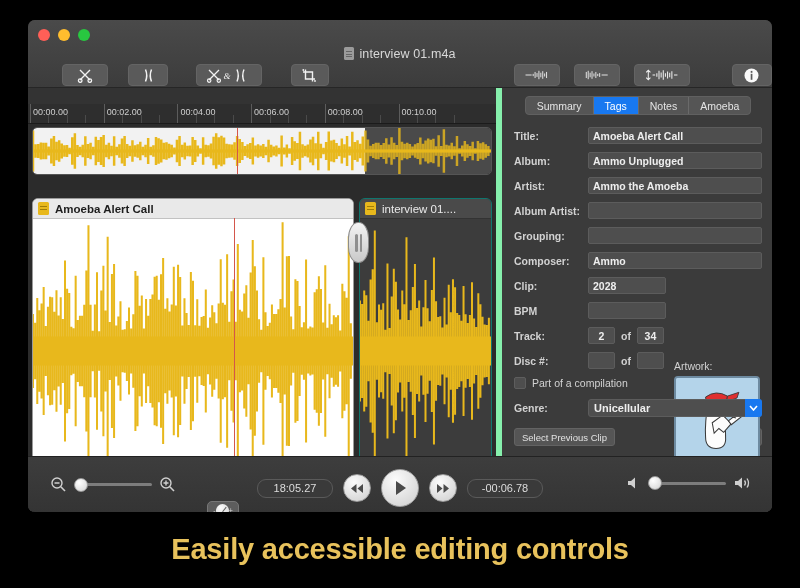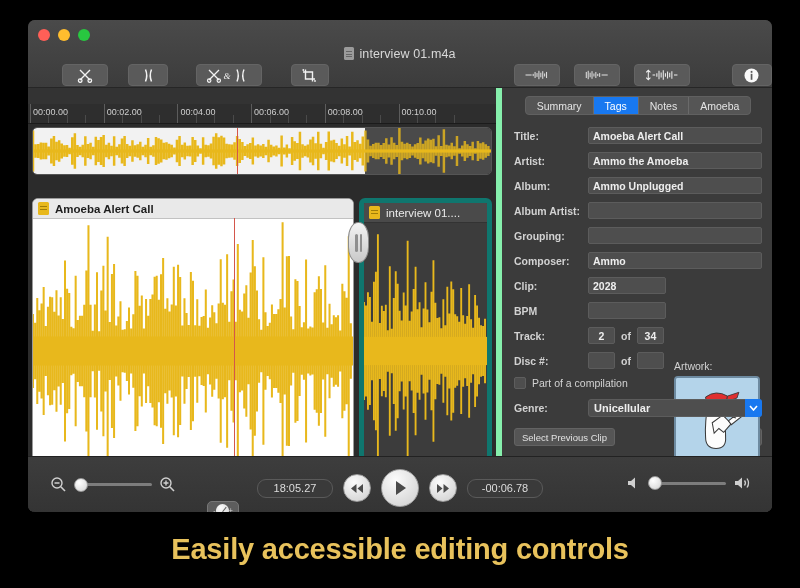--- a/index.html
+++ b/index.html
@@ -73,21 +73,21 @@
     border:1px solid #555;
   }
   .ov-sel { position:absolute; left:0; top:0; bottom:0; width:72.5%; background:#f2f2f2; border-radius:4px 0 0 4px;}
   .ov-unsel { position:absolute; right:0; top:0; bottom:0; left:72.5%; background:#4a4a4a; }
   .ov-playhead { position:absolute; top:0; bottom:0; width:1.4px; background:#d4564b; left:44.5%; }
 
   
   .cliparea { position:absolute; left:4px; right:4px; top:94px; bottom:28px; }
   .clip { position:absolute; top:0; bottom:0; border-radius:6px; overflow:hidden; }
   .clip.sel { left:0; width:322px; background:#fff; border:1px solid #9a9a9a; }
-  .clip.unsel { left:327px; right:0; background:#3c3c3c; border:5px solid #0f766e; }
+  .clip.unsel { left:327px; right:0; background:#3c3c3c; border:1px solid #0f766e; }
 
   .cliphdr { height:20px; display:flex; align-items:center; padding-left:5px; }
   .clip.sel .cliphdr { background:#e9e9e9; border-bottom:1px solid #c2c2c2; }
   .clip.unsel .cliphdr { background:#4a4a4a; border-bottom:1px solid #333; }
   .clipicon {
     width:11px; height:13px; background:#e8b81c; border-radius:1.5px;
     margin-right:6px; position:relative; flex:none;
   }
   .clipicon:after{
     content:''; position:absolute; left:2px; top:4px; width:7px; height:1px;
@@ -471,26 +471,26 @@
             <div class="tab">Notes</div>
             <div class="tab">Amoeba</div>
           </div>
         </div>
 
         <div class="row">
           <span class="flabel">Title:</span>
           <span class="field">Amoeba Alert Call</span>
         </div>
         <div class="row">
+          <span class="flabel">Album:</span>
+          <span class="field">Ammo Unplugged</span>
+        </div>
+        <div class="row">
           <span class="flabel">Artist:</span>
           <span class="field">Ammo the Amoeba</span>
-        </div>
-        <div class="row">
-          <span class="flabel">Album:</span>
-          <span class="field">Ammo Unplugged</span>
         </div>
         <div class="row">
           <span class="flabel">Album Artist:</span>
           <span class="field"></span>
         </div>
         <div class="row">
           <span class="flabel">Grouping:</span>
           <span class="field"></span>
         </div>
         <div class="row">

